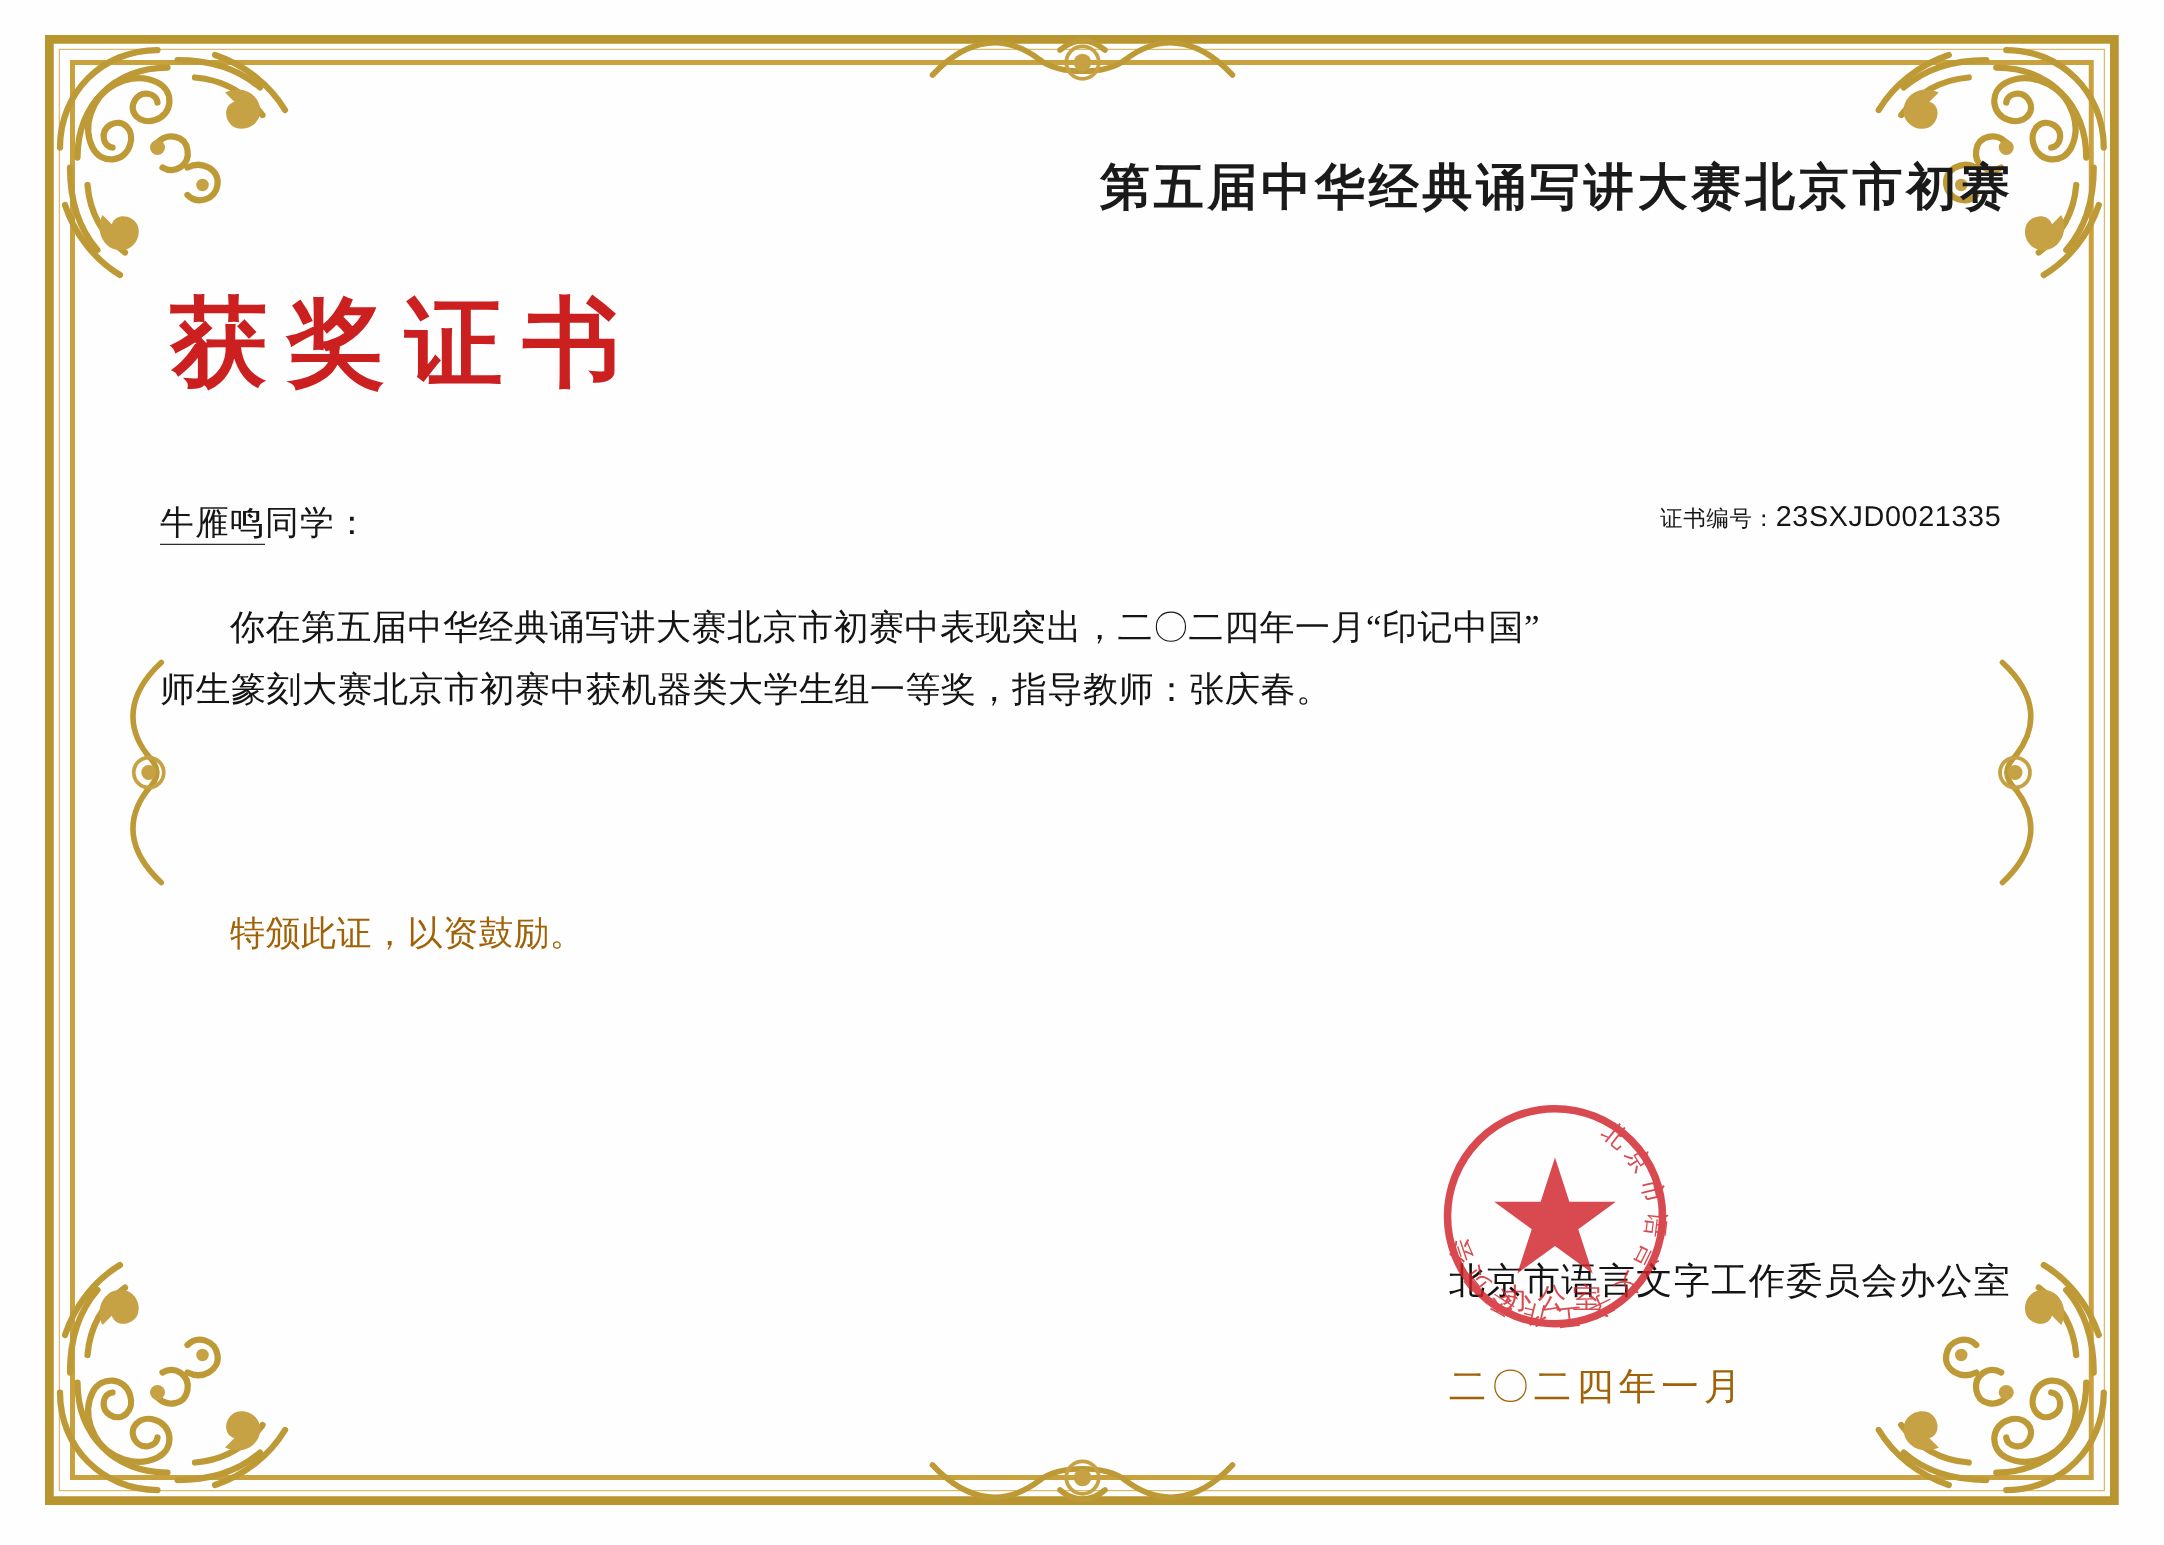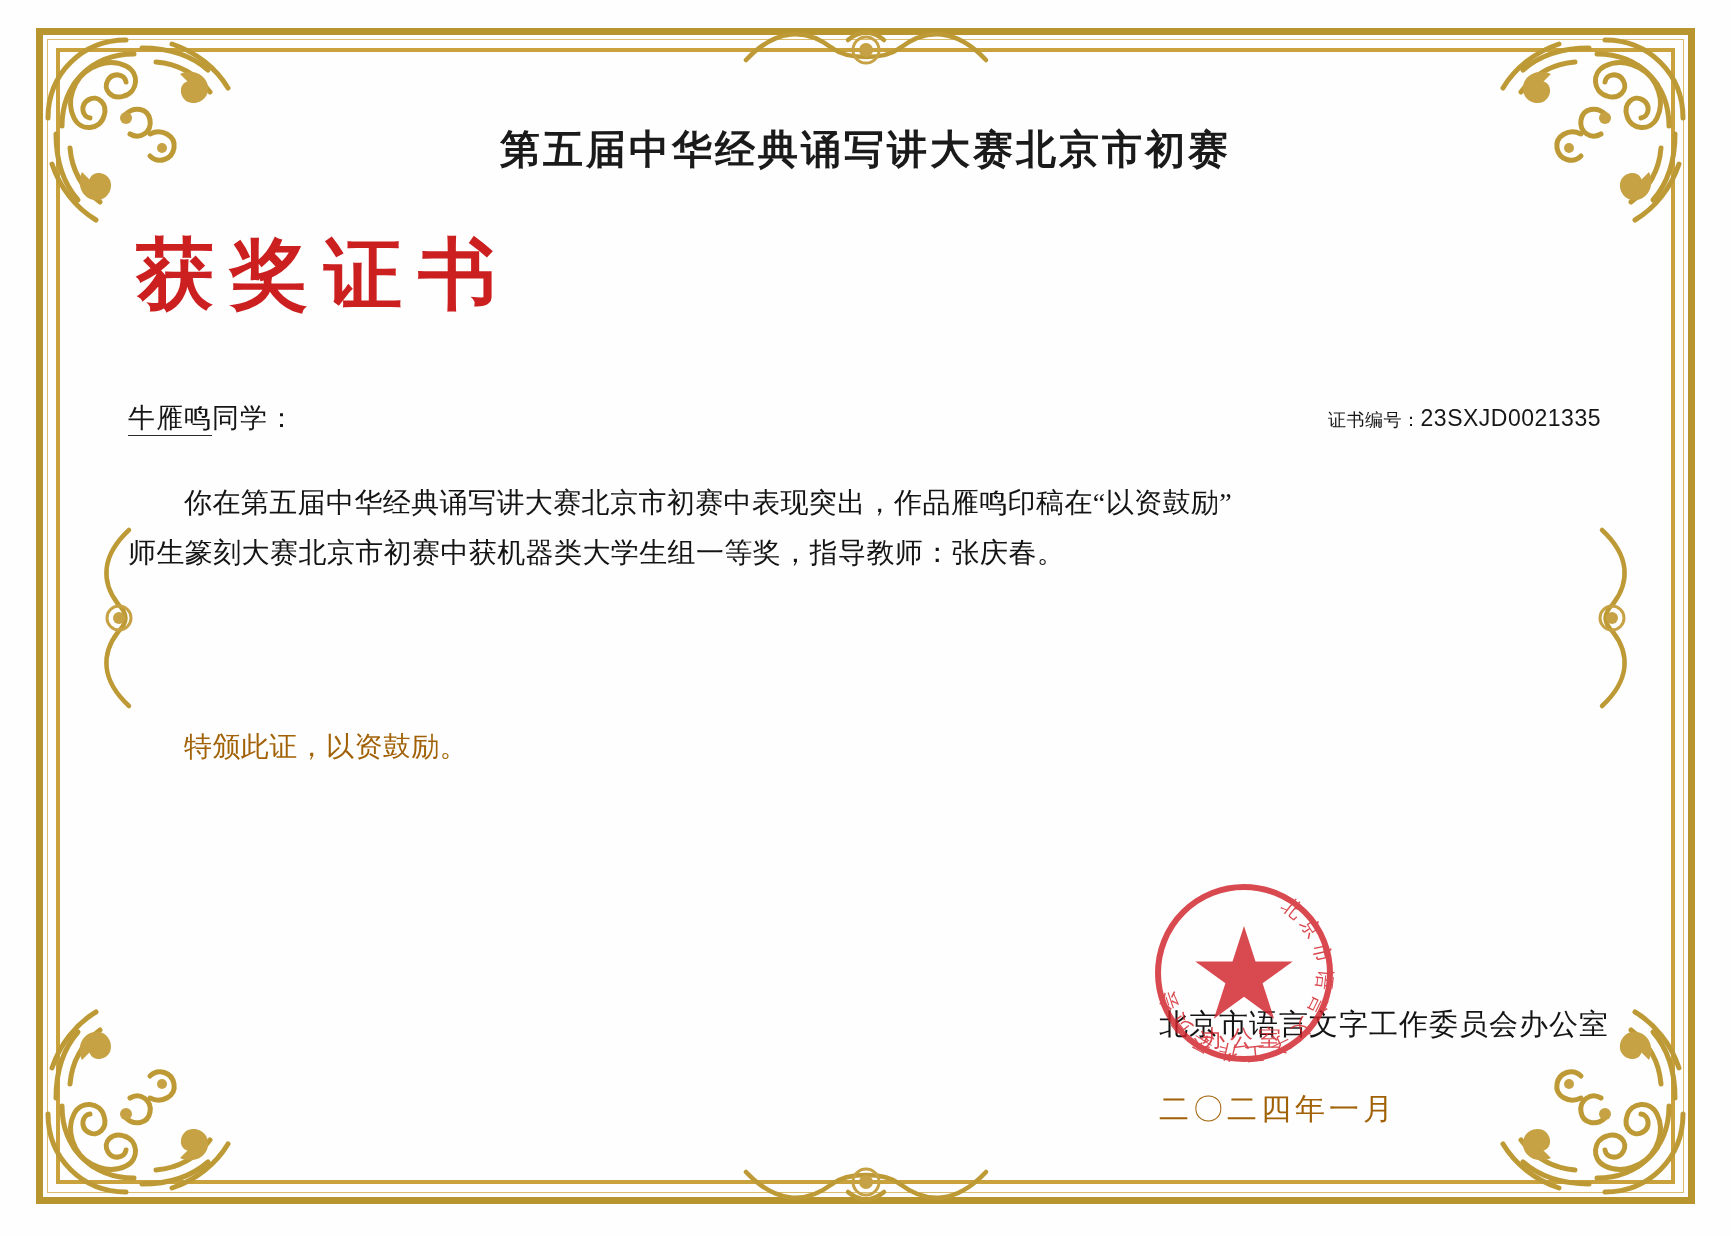--- a/index.html
+++ b/index.html
@@ -76,21 +76,21 @@
   
   .content {
     position: absolute;
     left: 120px;
     right: 120px;
     top: 100px;
     bottom: 90px;
   }
 
   .title-main {
-    text-align: center;
+    text-align: right;
     font-size: 40px;
     letter-spacing: 3px;
     color: #1a1a1a;
     font-family: "Liberation Serif", "DejaVu Serif", serif;
     font-weight: 600;
     margin-top: 22px;
   }
 
   .title-award {
     text-align: left;
@@ -98,21 +98,21 @@
     font-size: 78px;
     letter-spacing: 16px;
     font-weight: 700;
     margin-top: 46px;
     text-indent: 16px;
     font-family: "Liberation Serif", "DejaVu Serif", serif;
   }
 
   .recipient-row {
     display: flex;
-    align-items: center;
+    align-items: flex-start;
     justify-content: space-between;
     margin-top: 72px;
     padding: 0 10px 0 8px;
   }
   .recipient {
     font-size: 27px;
     color: #161616;
     letter-spacing: 1px;
     white-space: nowrap;
   }
@@ -350,21 +350,21 @@
     <div class="recipient-row">
       <div class="recipient">
         <span class="name">牛雁鸣</span><span>同学：</span>
       </div>
       <div class="cert-no">
         <span class="label">证书编号：</span><span>23SXJD0021335</span>
       </div>
     </div>
 
     <div class="body-text">
-      <p class="indent">你在第五届中华经典诵写讲大赛北京市初赛中表现突出，作品雁鸣印稿在“以资鼓励”</p>
+      <p class="indent">你在第五届中华经典诵写讲大赛北京市初赛中表现突出，二〇二四年一月“印记中国”</p>
       <p>师生篆刻大赛北京市初赛中获机器类大学生组一等奖，指导教师：张庆春。</p>
     </div>
 
     <div class="closing">特颁此证，以资鼓励。</div>
 
     <div class="sign-block">
       <div class="issuer">北京市语言文字工作委员会办公室</div>
       <div class="issue-date">二〇二四年一月</div>
     </div>
 

